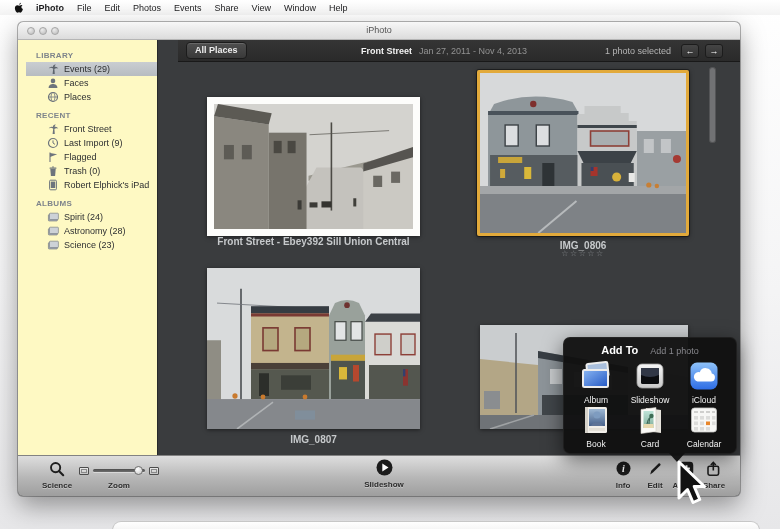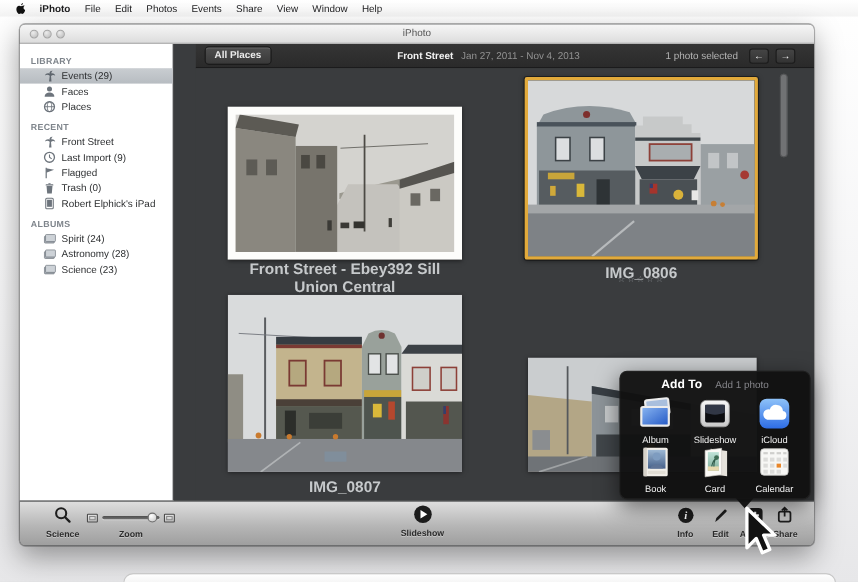--- a/index.html
+++ b/index.html
@@ -22,22 +22,22 @@
               border-radius:5px 5px 0 0; background:linear-gradient(#f7f7f7,#dcdcdc);
               border-bottom:1px solid #b5b5b5; }
   .tl { position:absolute; top:5px; width:8px; height:8px; border-radius:50%;
         background:radial-gradient(circle at 35% 30%, #ececec, #b9b9b9);
         border:1px solid #a6a6a6; }
   .win-title { position:absolute; left:0; right:0; top:3px; text-align:center;
                font-size:9px; color:#555; }
 
   
   .sidebar { position:absolute; left:0; top:18px; width:140px; bottom:41px;
-             background:#ffffff; border-right:1px solid #27292b; overflow:hidden;
-             padding-top:4px; }
+             background:#fef9c3; border-right:1px solid #27292b; overflow:hidden;
+             padding-top:4px;padding-left:8px; }
   .sb-title { padding:7px 0 2px 10px; font-size:8px; font-weight:bold; color:#7e848b;
               letter-spacing:.3px; }
   .sb-item { height:14px; display:flex; align-items:center; gap:5px;
              padding-left:21px; font-size:9px; color:#2d2f31; }
   .sb-item.selected { background:linear-gradient(#c9cdd1,#b7bcc1); }
   .sb-ico { width:12px; height:12px; flex:0 0 12px; display:inline-flex; }
 
   
   .content-header { position:absolute; left:160px; top:18px; right:0; height:22px;
                     background:linear-gradient(#353535,#2a2a2a); border-bottom:1px solid #191919;
@@ -57,21 +57,21 @@
              line-height:12px; text-align:center; font-weight:bold; }
 
   
   .grid { position:absolute; left:160px; top:40px; right:0; bottom:41px;
           background:#3a3c3e; overflow:hidden; }
   .photo { position:absolute; }
   .photo svg { display:block; width:100%; height:100%; }
   .framed { background:#fdfdfb; padding:7px; box-shadow:0 1px 4px rgba(0,0,0,.5); }
   .selected-photo { border:3px solid #e2aa3b; border-radius:2px;
                     box-shadow:0 0 0 1px rgba(0,0,0,.4), 0 1px 5px rgba(0,0,0,.5); }
-  .caption { position:absolute; text-align:center; font-size:14px; font-weight:bold;
+  .caption { position:absolute; text-align:center; font-size:10px; font-weight:bold;
              color:#c6c9cb; }
   .rating { position:absolute; text-align:center; font-size:8px; color:#85898c;
             letter-spacing:1.5px; }
   .scrollbar { position:absolute; left:531px; top:5px; width:7px; height:76px;
                border-radius:4px; background:#717274; box-shadow:inset 0 0 0 1px rgba(0,0,0,.25); }
 
   
   .footer { position:absolute; left:0; right:0; bottom:0; height:41px;
             border-radius:0 0 5px 5px; border-top:1px solid #828282;
             background:linear-gradient(#dedede,#b6b6b6 55%,#9e9e9e); }

